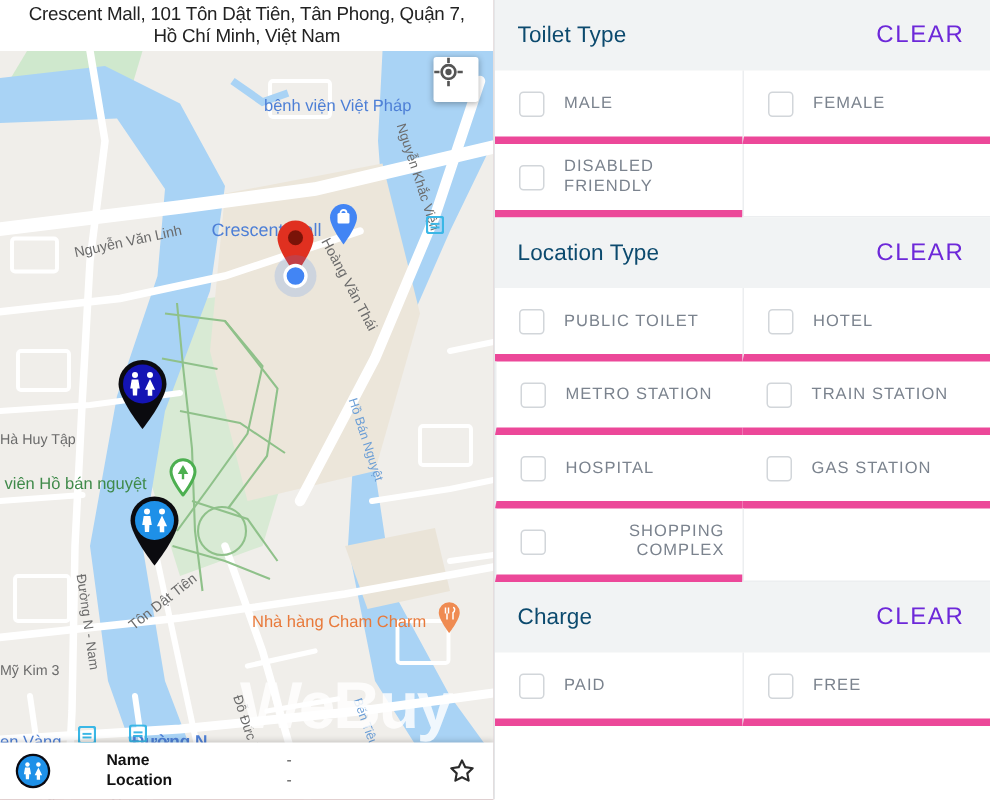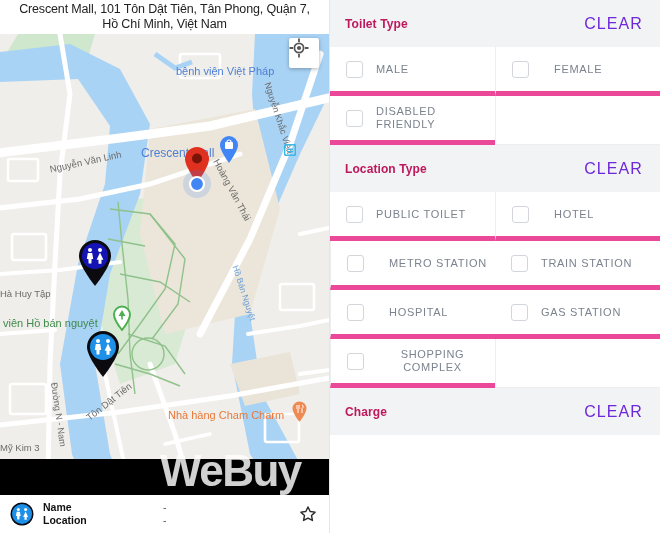--- a/index.html
+++ b/index.html
@@ -5,35 +5,35 @@
   html,body{margin:0;padding:0;}
   body{
     width:660px;height:533px;overflow:hidden;
     font-family:"Liberation Sans", sans-serif;
     background:#ffffff;
     -webkit-font-smoothing:antialiased;
   }
   .app{position:relative;width:660px;height:533px;display:flex;}
 
   
-  .left-pane{position:relative;width:329px;height:533px;overflow:hidden;background:#000000;}
+  .left-pane{position:relative;width:329px;height:533px;overflow:hidden;background:#7f1d1d;}
 
   .addr-bar{
     position:absolute;top:0;left:0;width:329px;height:34px;
     background:#ffffff;z-index:40;
     display:flex;align-items:center;justify-content:center;
     box-sizing:border-box;padding:0 4px;
   }
   .addr-text{
     font-size:12.5px;color:#222;line-height:15px;text-align:center;
     letter-spacing:-0.15px;
   }
 
   .map{
-    position:absolute;top:34px;left:0;width:329px;height:425px;
+    position:absolute;top:34px;left:0;width:329px;height:499px;
     background:#f0eeea;overflow:hidden;
   }
   .map svg{position:absolute;top:0;left:0;}
 
   .map-label{
     position:absolute;white-space:nowrap;pointer-events:none;
     font-family:"Liberation Sans", sans-serif;
   }
 
   
@@ -45,60 +45,60 @@
   }
 
   
   .pin{position:absolute;z-index:25;}
 
   
   .info-card{
     position:absolute;left:0;bottom:0;width:329px;height:38px;
     background:#ffffff;z-index:45;
     box-shadow:0 -1px 4px rgba(0,0,0,.18);
-    display:flex;align-items:center;box-sizing:border-box;padding:0 10px;
+    display:flex;align-items:center;box-sizing:border-box;padding:0 10px;gap:28px;
   }
   .info-av{width:24px;height:24px;border-radius:50%;flex:0 0 auto;}
   .info-row{display:flex;}
   .info-key{width:120px;font-size:10.5px;line-height:13px;font-weight:bold;color:#111;}
   .info-val{font-size:10.5px;line-height:13px;color:#555;}
   .star-btn{margin-left:auto;width:22px;height:22px;display:flex;align-items:center;justify-content:center;}
 
   
   .right-pane{
     position:relative;width:331px;height:533px;background:#ffffff;
     border-left:1px solid #e4e6e8;box-sizing:border-box;overflow:hidden;
   }
   .sec-head{
     height:47px;background:#f1f3f4;
     display:flex;align-items:center;justify-content:space-between;
     box-sizing:border-box;padding:0 15px;position:relative;
   }
-  .sec-title{font-size:12px;font-weight:bold;color:#be185d;letter-spacing:.1px;}
+  .sec-title{font-size:15px;font-weight:normal;color:#0c4a6e;letter-spacing:.1px;}
   .sec-clear{font-size:16px;color:#6d28d9;letter-spacing:1.1px;padding:4px 2px;}
 
   .grid{display:flex;flex-wrap:wrap;background:#fff;}
   .cell{
     width:50%;box-sizing:border-box;height:49px;
     display:flex;align-items:center;
     border-bottom:5px solid #ec4899;
     padding-left:16px;position:relative;
   }
-  .cell.right{border-left:1px solid #eceef0;gap:12px;}
+  .cell.right{border-left:1px solid #eceef0;}
   .cell.empty{border-bottom:1px solid #eceef0;}
   .cbx{
     width:15px;height:15px;border:1.6px solid #d2d6da;border-radius:3px;
     background:#fff;flex:0 0 auto;
   }
   .cbx-lbl{
     margin-left:13px;font-size:11px;color:#7b838e;letter-spacing:.7px;
     line-height:13px;
   }
   .cell.centered .cbx-lbl{
-    text-align:center;flex:1;margin-left:6px;margin-right:12px;
+    text-align:right;flex:1;margin-left:6px;margin-right:12px;
   }
 
   
   .watermark{
     position:absolute;left:160px;top:446px;z-index:60;pointer-events:none;
     font-size:44px;font-weight:bold;color:rgba(255,255,255,.82);
     letter-spacing:-1.5px;font-family:"Liberation Sans", sans-serif;
   }
 </style>
 </head>
@@ -356,18 +356,28 @@
         <span class="cbx"></span>
         <span class="cbx-lbl">SHOPPING COMPLEX</span>
       </div>
       <div class="cell right empty"></div>
     </div>
 
     <div class="sec-head">
       <span class="sec-title">Charge</span>
       <span class="sec-clear">CLEAR</span>
     </div>
+    <div class="grid">
+      <div class="cell">
+        <span class="cbx"></span>
+        <span class="cbx-lbl">PAID</span>
+      </div>
+      <div class="cell right">
+        <span class="cbx"></span>
+        <span class="cbx-lbl">FREE</span>
+      </div>
+    </div>
 
   </div>
 
   <div class="watermark">WeBuy</div>
 
 </div>
 
 </body></html>

